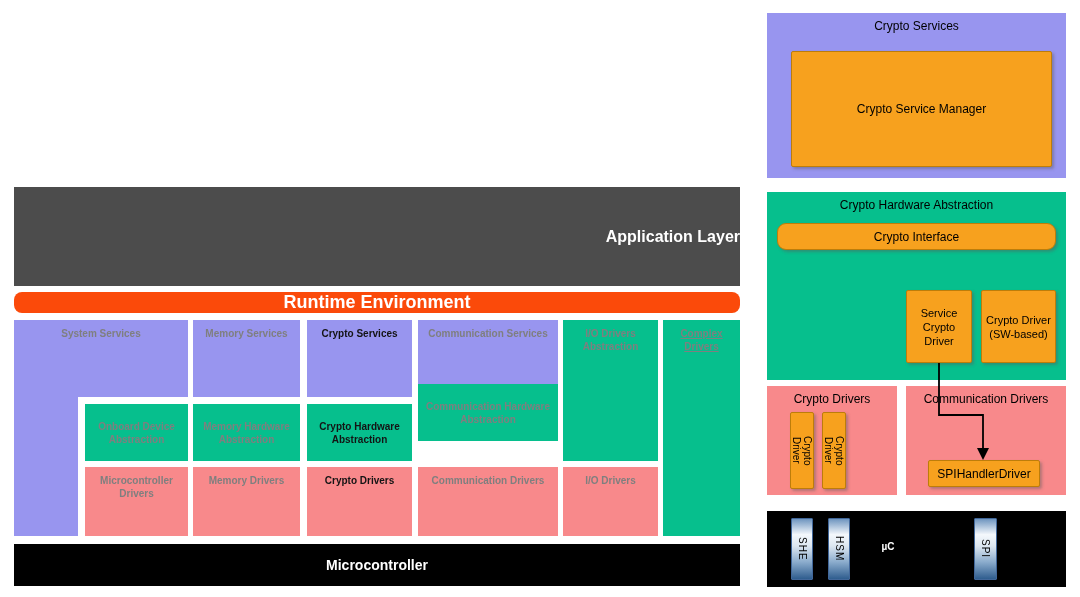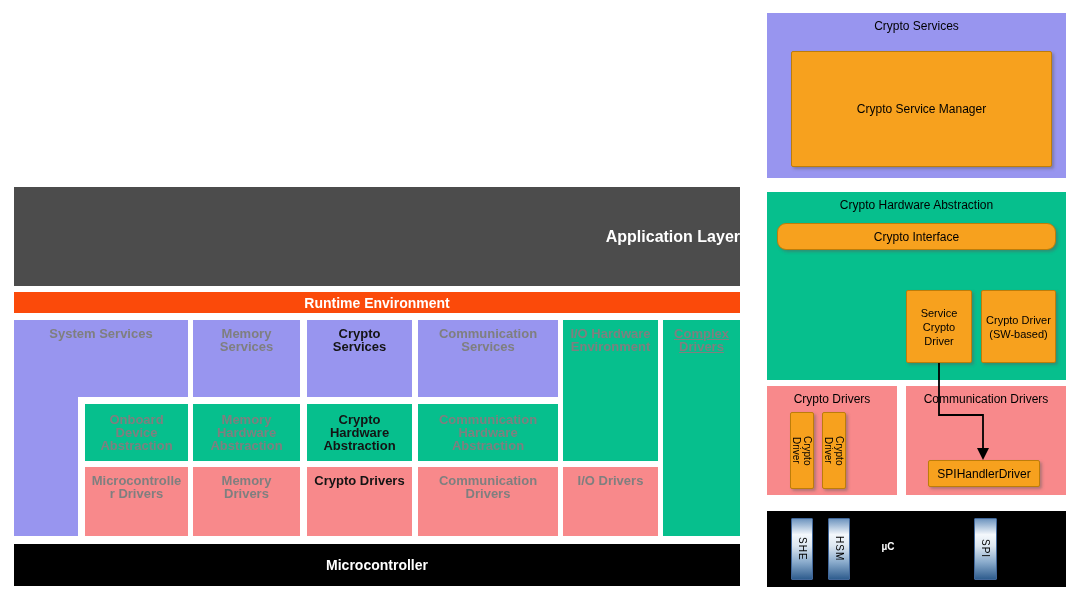--- a/index.html
+++ b/index.html
@@ -13,21 +13,21 @@
   .purple { background:#9895EF; }
   .green  { background:#06BF8D; }
   .pink   { background:#F8898B; }
   .darkbar{ background:#4C4C4C; }
   .rtebar { background:#FB4A0A; }
   .blackbar{ background:#000000; }
 
   
   .cell {
     display:flex; justify-content:center; align-items:flex-start;
-    text-align:center; font-weight:bold; font-size:13px; line-height:13px;
+    text-align:center; font-weight:bold; font-size:10px; line-height:13px;
     color:#7F7F7F; padding:7px 5px;
   }
   .cell.mid { align-items:center; padding-top:3px; padding-bottom:3px; }
   .cell.dark-text { color:#141414; }
   .breakw { overflow-wrap:anywhere; word-break:break-word; }
 
   .bar {
     display:flex; align-items:center; justify-content:center;
     color:#ffffff; font-weight:bold; text-align:center;
   }
@@ -58,21 +58,21 @@
 </style>
 </head>
 <body>
 
 <div class="stage">
 
   <div class="abs darkbar bar" style="left:14px; top:187px; width:726px; height:99px; font-size:16px;justify-content:flex-end;">
     <span>Application Layer</span>
   </div>
 
-  <div class="abs rtebar bar" style="left:14px; top:292px; width:726px; height:21px; font-size:14px;">
+  <div class="abs rtebar bar" style="left:14px; top:292px; width:726px; height:21px; font-size:18px;border-radius:8px;">
     <span>Runtime Environment</span>
   </div>
 
   <div class="abs purple" style="left:14px; top:320px; width:64px; height:216px;"></div>
   <div class="abs purple cell" style="left:14px; top:320px; width:174px; height:77px;">
     <span>System Services</span>
   </div>
 
   <div class="abs purple cell" style="left:193px; top:320px; width:107px; height:77px;">
     <span>Memory Services</span>
@@ -80,37 +80,37 @@
 
   <div class="abs purple cell dark-text" style="left:307px; top:320px; width:105px; height:77px;">
     <span>Crypto Services</span>
   </div>
 
   <div class="abs purple cell" style="left:418px; top:320px; width:140px; height:77px;">
     <span>Communication Services</span>
   </div>
 
   <div class="abs green cell" style="left:563px; top:320px; width:95px; height:141px;">
-    <span>I/O Hardware Environment</span>
+    <span>I/O Drivers Abstraction</span>
   </div>
 
   <div class="abs green cell" style="left:663px; top:320px; width:77px; height:216px;text-decoration:underline;">
     <span>Complex Drivers</span>
   </div>
 
   <div class="abs green cell mid" style="left:85px; top:404px; width:103px; height:57px;">
     <span>Onboard Device Abstraction</span>
   </div>
   <div class="abs green cell mid" style="left:193px; top:404px; width:107px; height:57px;">
     <span>Memory Hardware Abstraction</span>
   </div>
   <div class="abs green cell mid dark-text" style="left:307px; top:404px; width:105px; height:57px;">
     <span>Crypto Hardware Abstraction</span>
   </div>
-  <div class="abs green cell mid" style="left:418px; top:404px; width:140px; height:57px;">
+  <div class="abs green cell mid" style="left:418px; top:384px; width:140px; height:57px;">
     <span>Communication Hardware Abstraction</span>
   </div>
 
   <div class="abs pink cell breakw" style="left:85px; top:467px; width:103px; height:69px;">
     <span>Microcontroller Drivers</span>
   </div>
   <div class="abs pink cell" style="left:193px; top:467px; width:107px; height:69px;">
     <span>Memory Drivers</span>
   </div>
   <div class="abs pink cell dark-text" style="left:307px; top:467px; width:105px; height:69px;">

